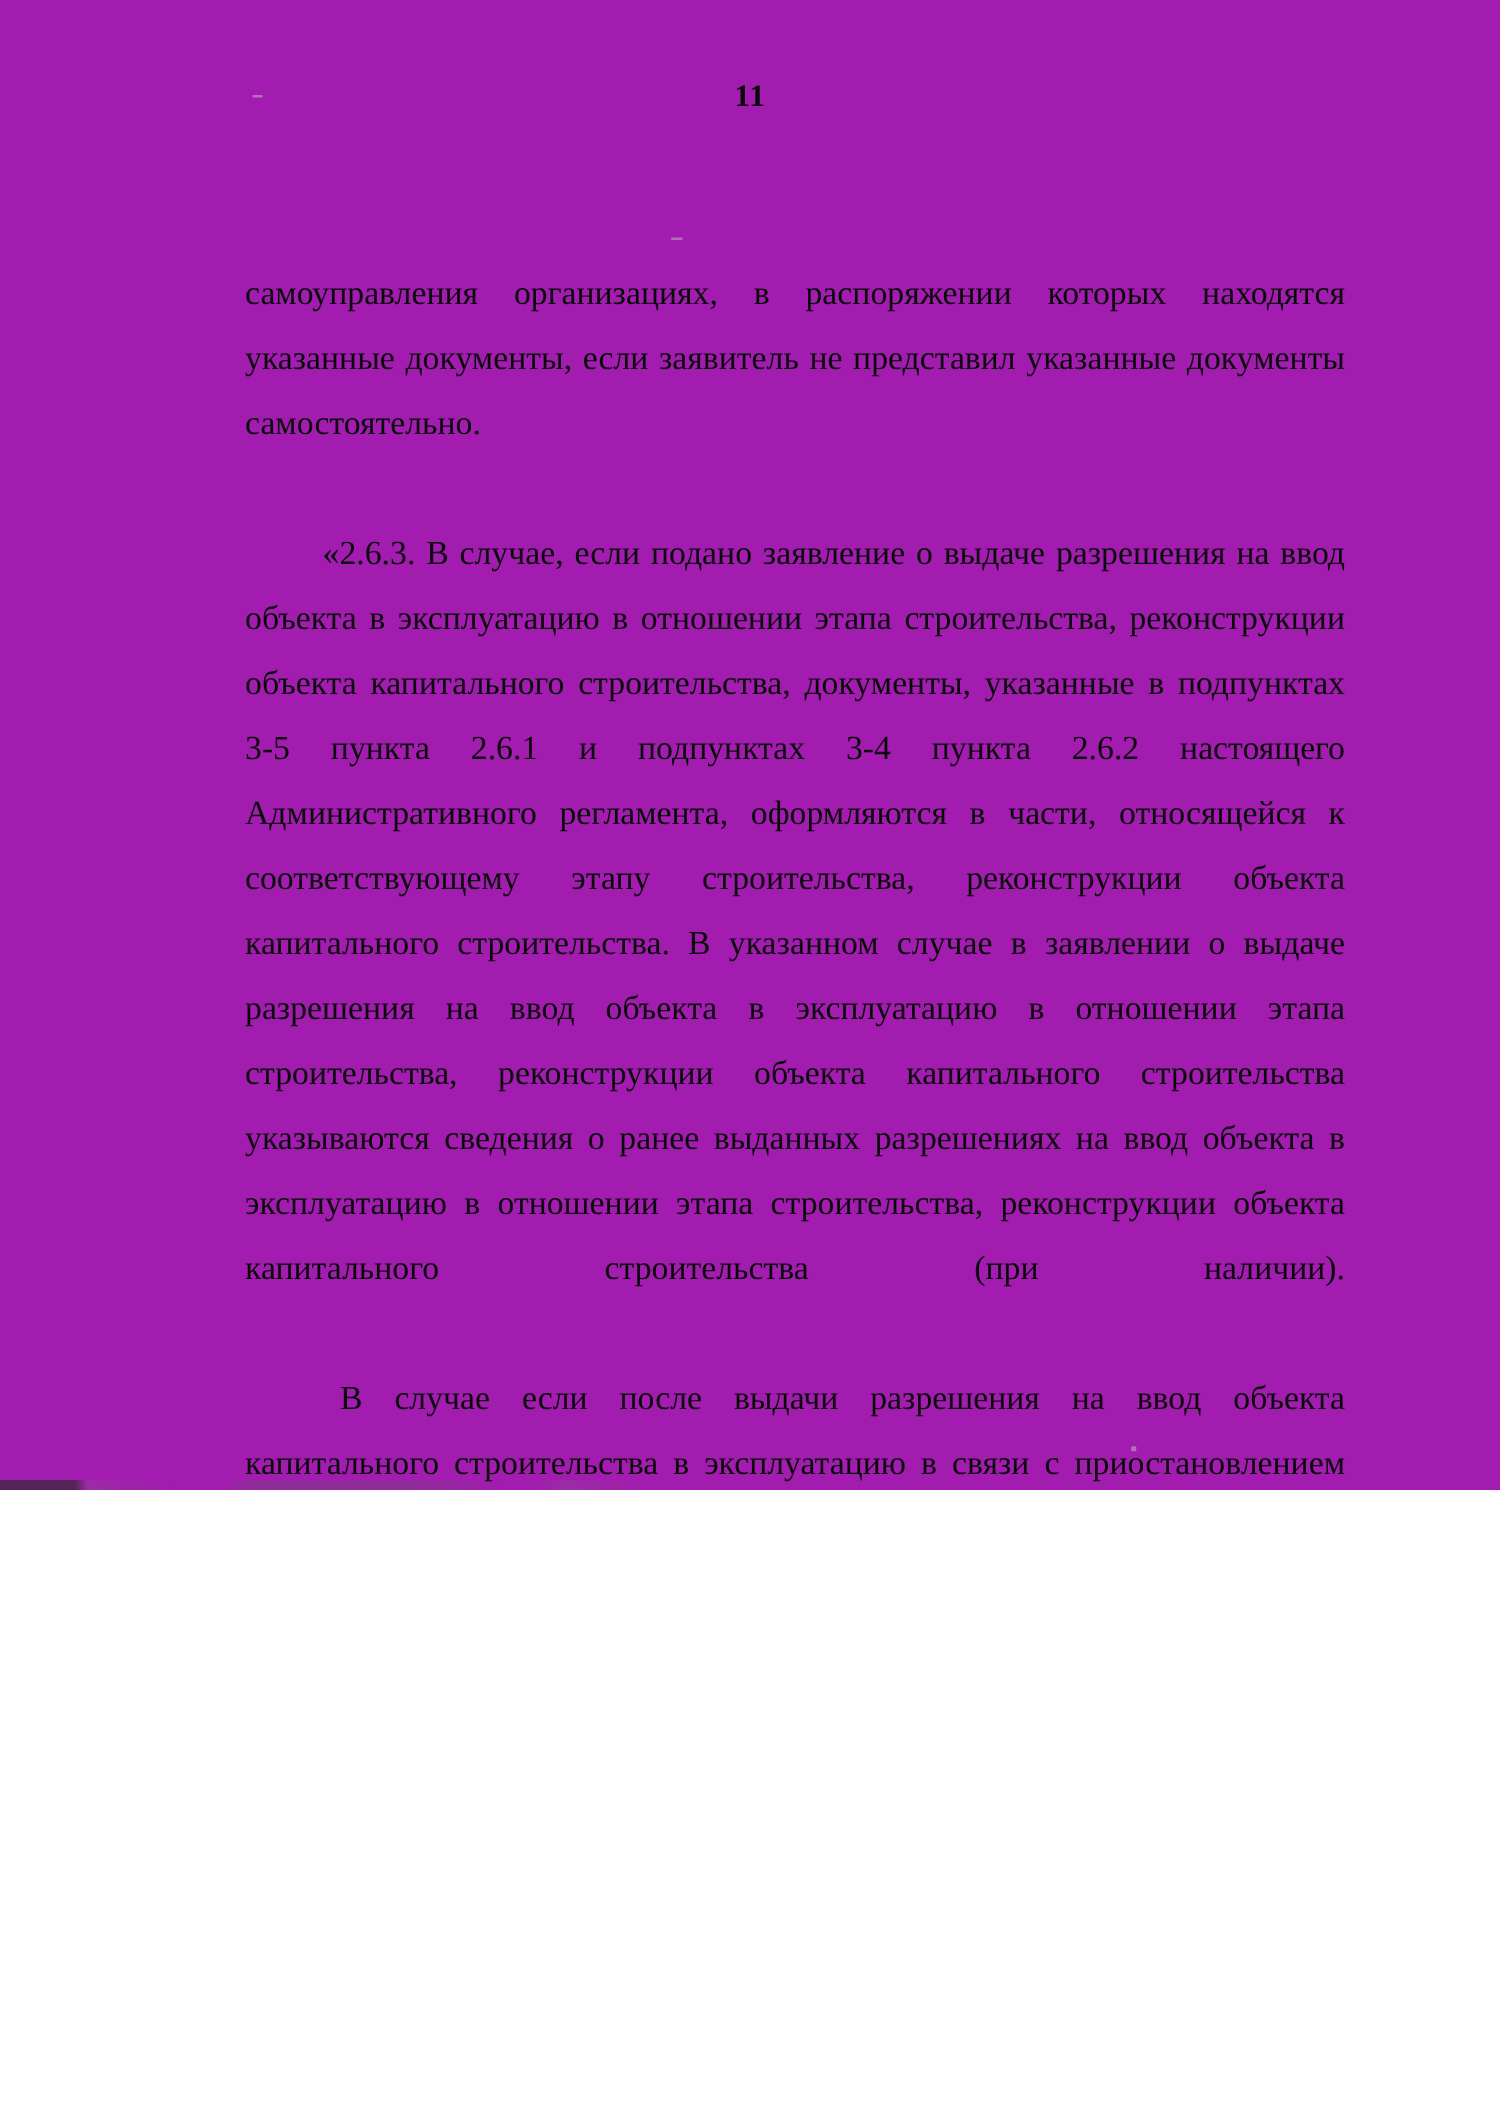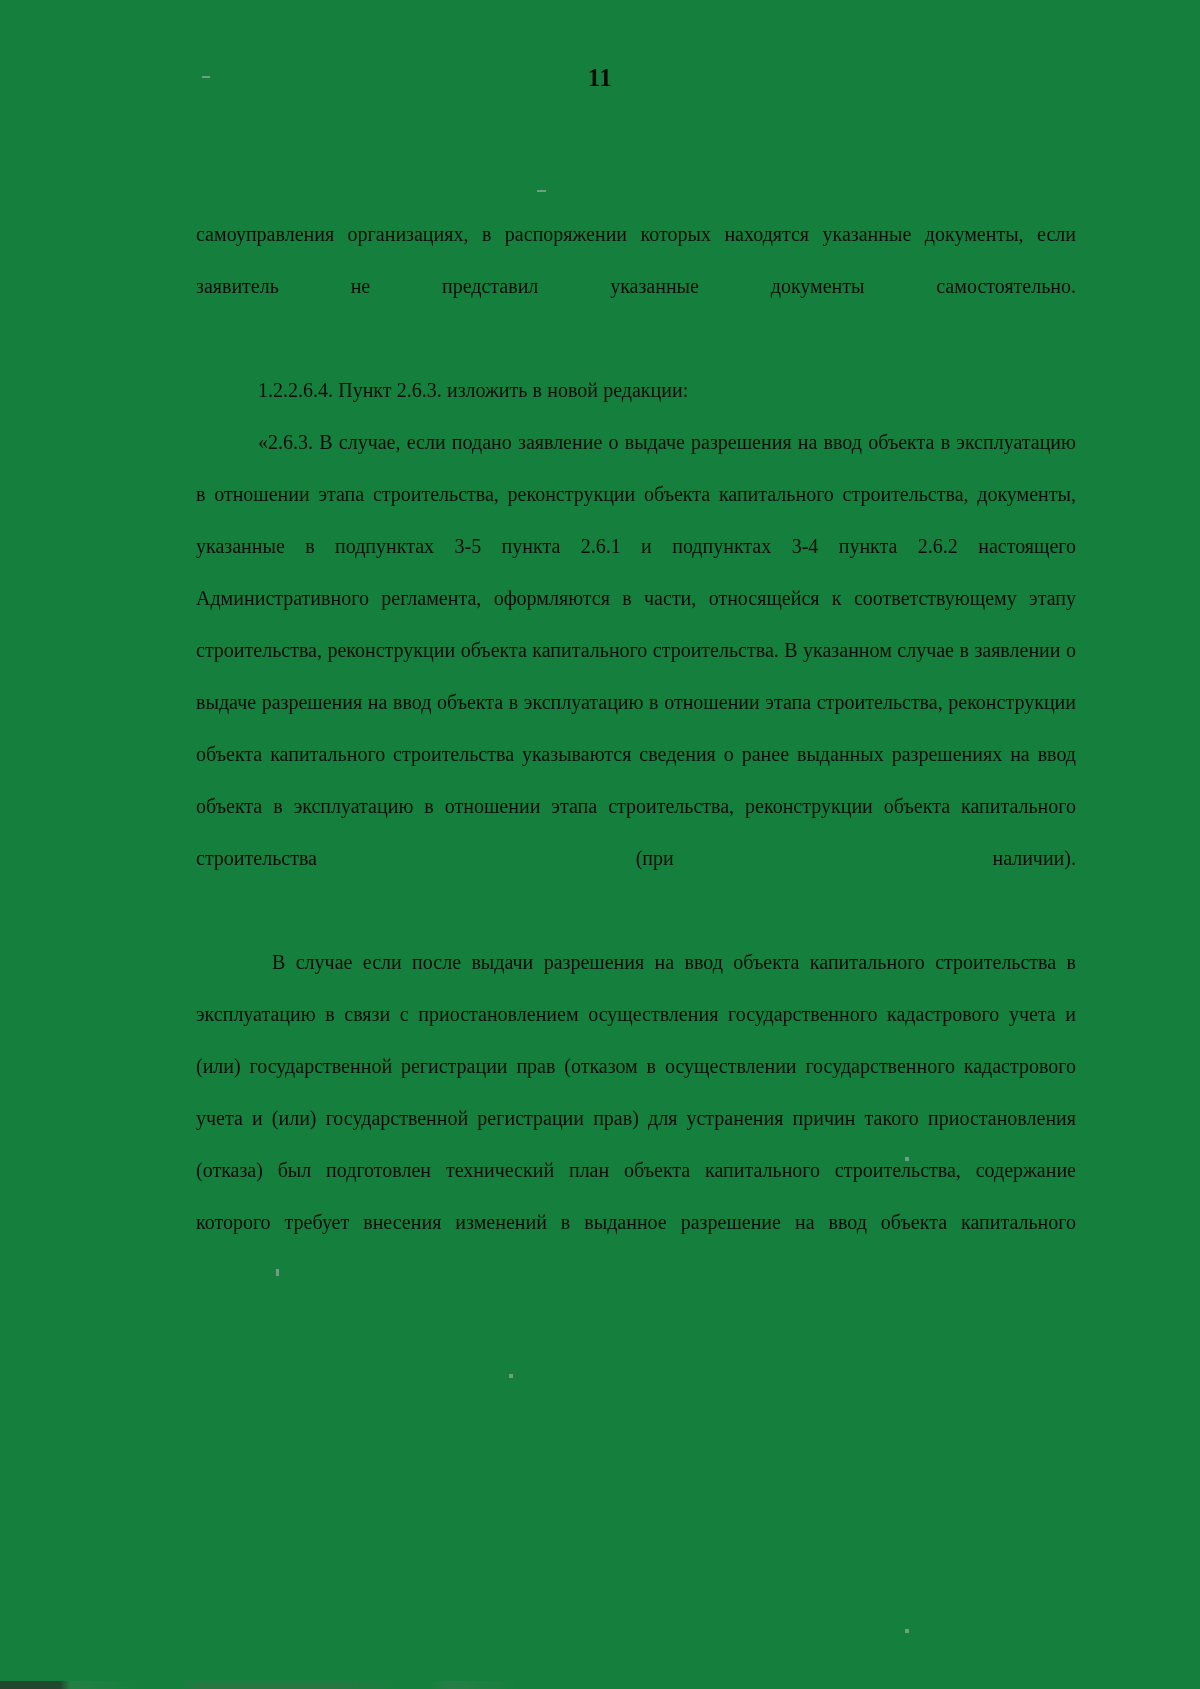--- a/index.html
+++ b/index.html
@@ -3,22 +3,22 @@
 <meta charset="utf-8">
 <style>
   html, body {
     margin: 0;
     padding: 0;
     background: #ffffff;
   }
   .page {
     position: relative;
     width: 1200px;
-    height: 1689px;
-    background: #15803d;
+    height: 1192px;
+    background: #a21caf;
     overflow: hidden;
     font-family: "Liberation Serif", "DejaVu Serif", serif;
     color: #0b0b0b;
   }
   .page-number {
     position: absolute;
     top: 64px;
     left: 0;
     width: 1200px;
     text-align: center;
@@ -27,21 +27,21 @@
     letter-spacing: 0.5px;
   }
   .body-text {
     position: absolute;
     left: 196px;
     top: 208px;
     width: 880px;
   }
   p.para {
     margin: 0;
-    font-size: 20px;
+    font-size: 27px;
     line-height: 52px;
     text-align: justify;
     text-justify: inter-word;
     text-indent: 0;
     hyphens: none;
     word-spacing: 0.2px;
   }
   p.para.indent {
     text-indent: 62px;
   }
@@ -89,21 +89,20 @@
 
 <div class="page">
 
   <div class="page-number">11</div>
 
   <div class="body-text">
 
     <p class="para">самоуправления организациях, в распоряжении которых находятся указанные документы, если заявитель не представил указанные документы самостоятельно.</p>
 
 
-    <p class="para indent no-stretch">1.2.2.6.4. Пункт 2.6.3. изложить в новой редакции:</p>
 
     <p class="para indent">«2.6.3. В случае, если подано заявление о выдаче разрешения на ввод объекта в эксплуатацию в отношении этапа строительства, реконструкции объекта капитального строительства, документы, указанные в подпунктах 3-5 пункта 2.6.1 и подпунктах 3-4 пункта 2.6.2 настоящего Административного регламента, оформляются в части, относящейся к соответствующему этапу строительства, реконструкции объекта капитального строительства. В указанном случае в заявлении о выдаче разрешения на ввод объекта в эксплуатацию в отношении этапа строительства, реконструкции объекта капитального строительства указываются сведения о ранее выданных разрешениях на ввод объекта в эксплуатацию в отношении этапа строительства, реконструкции объекта капитального строительства (при наличии).</p>
 
     <p class="para indent-wide">В случае если после выдачи разрешения на ввод объекта капитального строительства в эксплуатацию в связи с приостановлением осуществления государственного кадастрового учета и (или) государственной регистрации прав (отказом в осуществлении государственного кадастрового учета и (или) государственной регистрации прав) для устранения причин такого приостановления (отказа) был подготовлен технический план объекта капитального строительства, содержание которого требует внесения изменений в выданное разрешение на ввод объекта капитального</p>
 
   </div>
 
   <span class="speck" style="left:202px; top:76px; width:8px; height:2px;"></span>
   <span class="speck" style="left:537px; top:190px; width:9px; height:2px;"></span>
   <span class="speck" style="left:276px; top:1269px; width:3px; height:7px;"></span>

